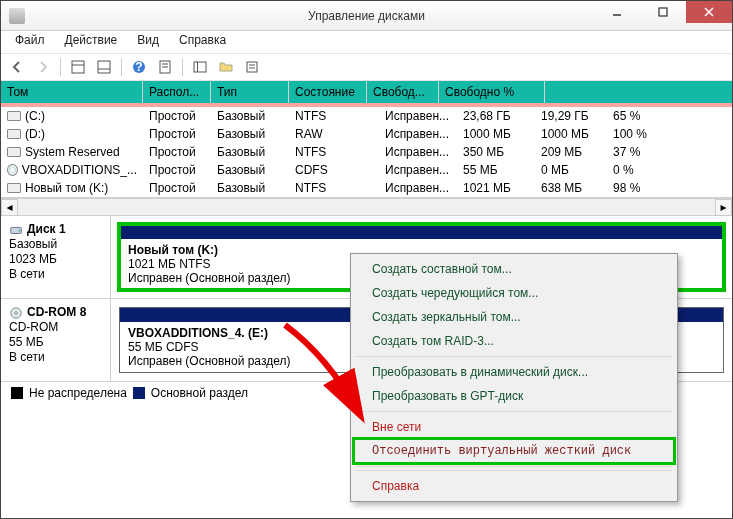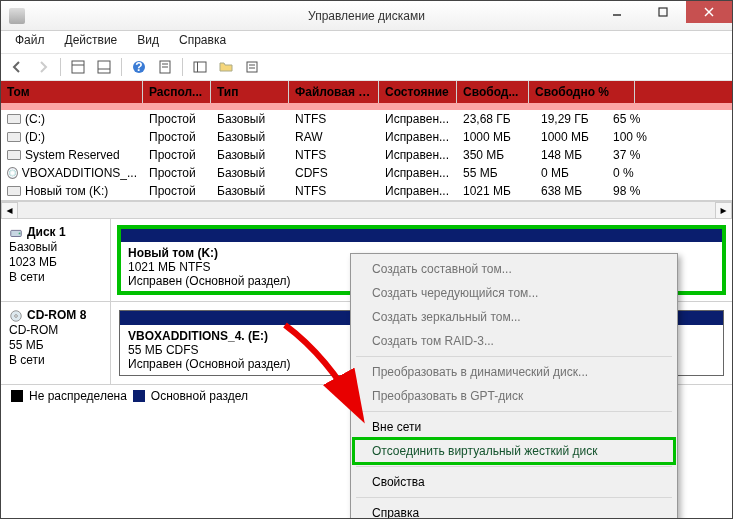--- a/index.html
+++ b/index.html
@@ -19,21 +19,21 @@
 .menubar .menuitem { padding: 2px 10px; color: #222; cursor: default; }
 
 
 .toolbar { height: 28px; display: flex; align-items: center; padding: 2px 4px; gap: 2px; border-top: 1px solid #e5e5e5; border-bottom: 1px solid #e5e5e5; }
 .toolbar .tbtn { width: 24px; height: 22px; display: flex; align-items: center; justify-content: center; border: 1px solid transparent; }
 .toolbar .sep { width: 1px; height: 18px; background: #ccc; margin: 0 3px; }
 .toolbar svg { width: 16px; height: 16px; }
 
 
 .vollist { border-bottom: 1px solid #d0d0d0; }
-.vlhead { display: flex; background: #b91c1c; border-bottom: 7px solid #fca5a5; font-weight: bold; }
+.vlhead { display: flex; background: #14b8a6; border-bottom: 4px solid #fca5a5; }
 .vlhead .col { border-right: 1px solid #d0d0d0; padding: 4px 6px; white-space: nowrap; overflow: hidden; text-overflow: ellipsis; }
 .vlrow { display: flex; }
 .vlrow .cell { padding: 2px 6px; white-space: nowrap; overflow: hidden; text-overflow: ellipsis; display: flex; align-items: center; gap: 4px; }
 .c0{width:142px}.c1{width:68px}.c2{width:78px}.c3{width:90px}.c4{width:78px}.c5{width:78px}.c6{width:72px}.c7{width:106px}
 .volicon { width: 14px; height: 10px; display: inline-block; }
 .volicon.hd { background: linear-gradient(#eee 45%,#9fb5c9 50%,#eee 55%); border: 1px solid #888; border-radius: 1px; }
 .volicon.cd { border: 1px solid #888; border-radius: 50%; width: 12px; height: 12px; background: radial-gradient(circle,#fff 20%,#bdd 50%,#fff 55%,#ccd 80%); }
 
 .hscroll { height: 17px; background: #f0f0f0; display: flex; align-items: center; justify-content: space-between; border-top: 1px solid #d0d0d0; }
 .hscroll .sbtn { width: 17px; height: 17px; display: flex; align-items: center; justify-content: center; border: 1px solid #ccc; background: #f6f6f6; }
@@ -49,24 +49,24 @@
 .partition .pbody { padding: 4px 8px; }
 .partition .pvol { font-weight: bold; }
 .highlight { outline: 4px solid #00c000; outline-offset: -2px; }
 
 
 .legend { height: 22px; display: flex; align-items: center; gap: 6px; padding: 2px 10px; border-top: 1px solid #d0d0d0; font-size: 11px; }
 .swatch { width: 12px; height: 12px; display: inline-block; }
 
 
 .ctxmenu { position: absolute; left: 349px; top: 252px; width: 328px; background: #f0f0f0; border: 1px solid #979797; box-shadow: 3px 3px 6px rgba(0,0,0,.3); padding: 3px; }
-.ctxmenu .mi { padding: 5px 18px; color: #737373; cursor: default; }
-.ctxmenu .mi.enabled { color: #000000; }
+.ctxmenu .mi { padding: 5px 18px; color: #14532d; cursor: default; }
+.ctxmenu .mi.enabled { color: #b91c1c; }
 .ctxmenu .msep { height: 1px; background: #d7d7d7; margin: 3px 2px; }
-.ctxmenu .mi.hl { outline: 3px solid #00c000; outline-offset: -1px; color:#14532d;}
+.ctxmenu .mi.hl { outline: 3px solid #00c000; outline-offset: -1px; color:#7f1d1d;font-family:Liberation Mono, monospace;}
 
 
 .arrow-overlay { position: absolute; left: 272px; top: 316px; pointer-events: none; }
 </style>
 </head>
 <body>
 
 <div class="titlebar">
   <div class="sysicon"></div>
   <div class="title">Управление дисками</div>
@@ -154,21 +154,20 @@
         <line x1="5" y1="9" x2="11" y2="9" stroke="#555"></line>
       </svg>
     </div>
 </div>
 
 <div class="vollist">
   <div class="vlhead">
     <div class="col c0">Том</div>
     <div class="col c1">Распол...</div>
     <div class="col c2">Тип</div>
-    <div class="col c3">Файловая с...</div>
     <div class="col c4">Состояние</div>
     <div class="col c6">Свобод...</div>
     <div class="col c7">Свободно %</div>
   </div>
   <div id="volbody">
       <div class="vlrow">
         <div class="cell c0">
           <span class="volicon hd"></span>
           <span>(C:)</span>
         </div>
@@ -196,21 +195,21 @@
       <div class="vlrow">
         <div class="cell c0">
           <span class="volicon hd"></span>
           <span>System Reserved</span>
         </div>
         <div class="cell c1">Простой</div>
         <div class="cell c2">Базовый</div>
         <div class="cell c3">NTFS</div>
         <div class="cell c4">Исправен...</div>
         <div class="cell c5">350 МБ</div>
-        <div class="cell c6">148 МБ</div>
+        <div class="cell c6">209 МБ</div>
         <div class="cell c7">37 %</div>
       </div>
       <div class="vlrow">
         <div class="cell c0">
           <span class="volicon cd"></span>
           <span>VBOXADDITIONS_...</span>
         </div>
         <div class="cell c1">Простой</div>
         <div class="cell c2">Базовый</div>
         <div class="cell c3">CDFS</div>
@@ -303,21 +302,20 @@
     <div class="mi">Создать чередующийся том...</div>
     <div class="mi">Создать зеркальный том...</div>
     <div class="mi">Создать том RAID-3...</div>
     <div class="msep"></div>
     <div class="mi">Преобразовать в динамический диск...</div>
     <div class="mi">Преобразовать в GPT-диск</div>
     <div class="msep"></div>
     <div class="mi enabled">Вне сети</div>
     <div class="mi enabled hl">Отсоединить виртуальный жесткий диск</div>
     <div class="msep"></div>
-    <div class="mi enabled">Свойства</div>
     <div class="msep"></div>
     <div class="mi enabled">Справка</div>
   </div>
 
 <svg class="arrow-overlay" width="110" height="110">
   <defs>
       <marker id="ah" markerWidth="10" markerHeight="10" refX="7" refY="3" orient="auto">
         <path d="M0,0 L0,6 L9,3 z" fill="#e80000"></path>
       </marker>
     </defs>

